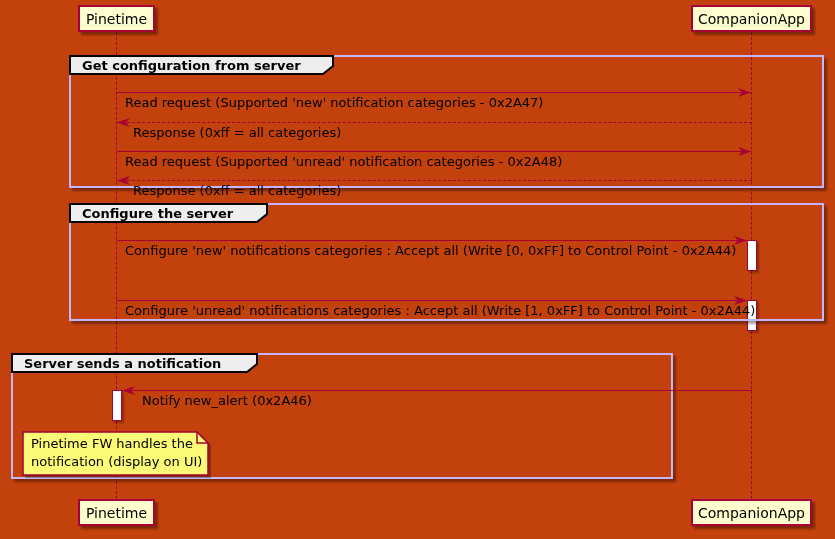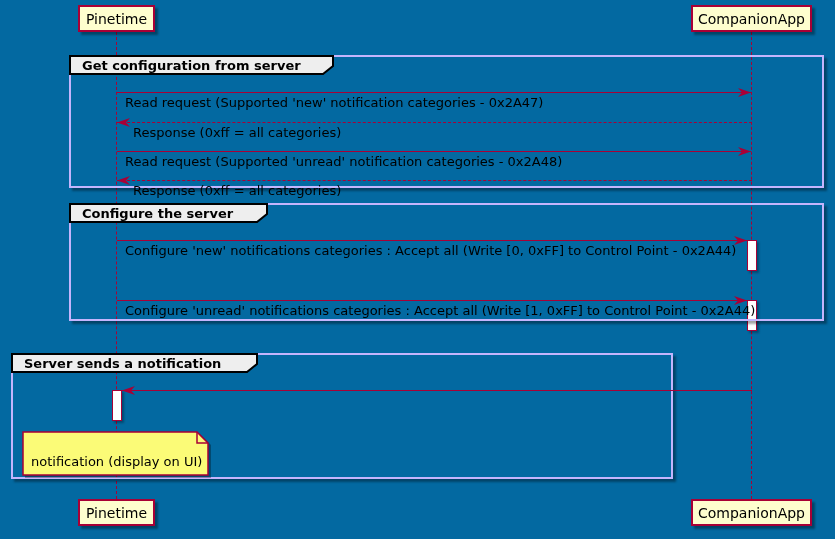--- a/index.html
+++ b/index.html
@@ -1,18 +1,18 @@
 <!DOCTYPE html>
 <html><head>
 <meta charset="utf-8">
 <style>
   html,body { margin:0; padding:0; background:#ffffff; }
   .canvas {
     position:relative; width:835px; height:539px;
-    background:#0369a1; overflow:hidden;
+    background:#c2410c; overflow:hidden;
     font-family:"DejaVu Sans", sans-serif;
     color:#000;
   }
   
   .lifeline {
     position:absolute; top:32px; height:467px; width:0;
     border-left:1px dashed #A80036; z-index:1;
   }
   
   .participant {
@@ -129,28 +129,30 @@
     </svg>
   <div class="activation" style="left:747px; top:300px; height:31px"></div>
 
   <div class="frame" style="left:11px; top:353px; width:662px; height:126px">
     <svg class="frame-header-shape" width="248" height="21" viewBox="0 0 248 21">
       <path d="M1,1 H246 V11 L236,19 H1 Z" fill="#EEEEEE" stroke="#000000" stroke-width="2"></path>
     </svg>
     <div class="frame-title">Server sends a notification</div>
   </div>
 
+  <div class="msg-label" style="left:142px; top:373px">Notify new_alert (0x2A46)</div>
   <div class="msg-line solid" style="left:122px; top:390px; width:630px"></div>
   <svg class="arrowhead" style="left:122px; top:386px" width="13" height="9">
     <path d="M13,0 L0,4.5 L13,9 L9,4.5 Z" fill="#A80036"></path>
     </svg>
   <div class="activation" style="left:112px; top:390px; height:31px"></div>
 
   <div class="note" style="left:22px; top:431px; width:187px; height:45px">
     <svg width="190" height="48" viewBox="0 0 190 48">
       <path d="M3,3 H178 L189,14 V47 H3 Z" fill="rgba(0,0,0,0.3)"></path>
       <path d="M1,1 H175 L186,12 V44 H1 Z" fill="#FBFB77" stroke="#A80036" stroke-width="1.5"></path>
       <path d="M175,1 V12 H186" fill="none" stroke="#A80036" stroke-width="1.5"></path>
     </svg>
+    <div class="note-line" style="top:5px">Pinetime FW handles the</div>
     <div class="note-line" style="top:23px">notification (display on UI)</div>
   </div>
 
 </div>
 
 </body></html>

